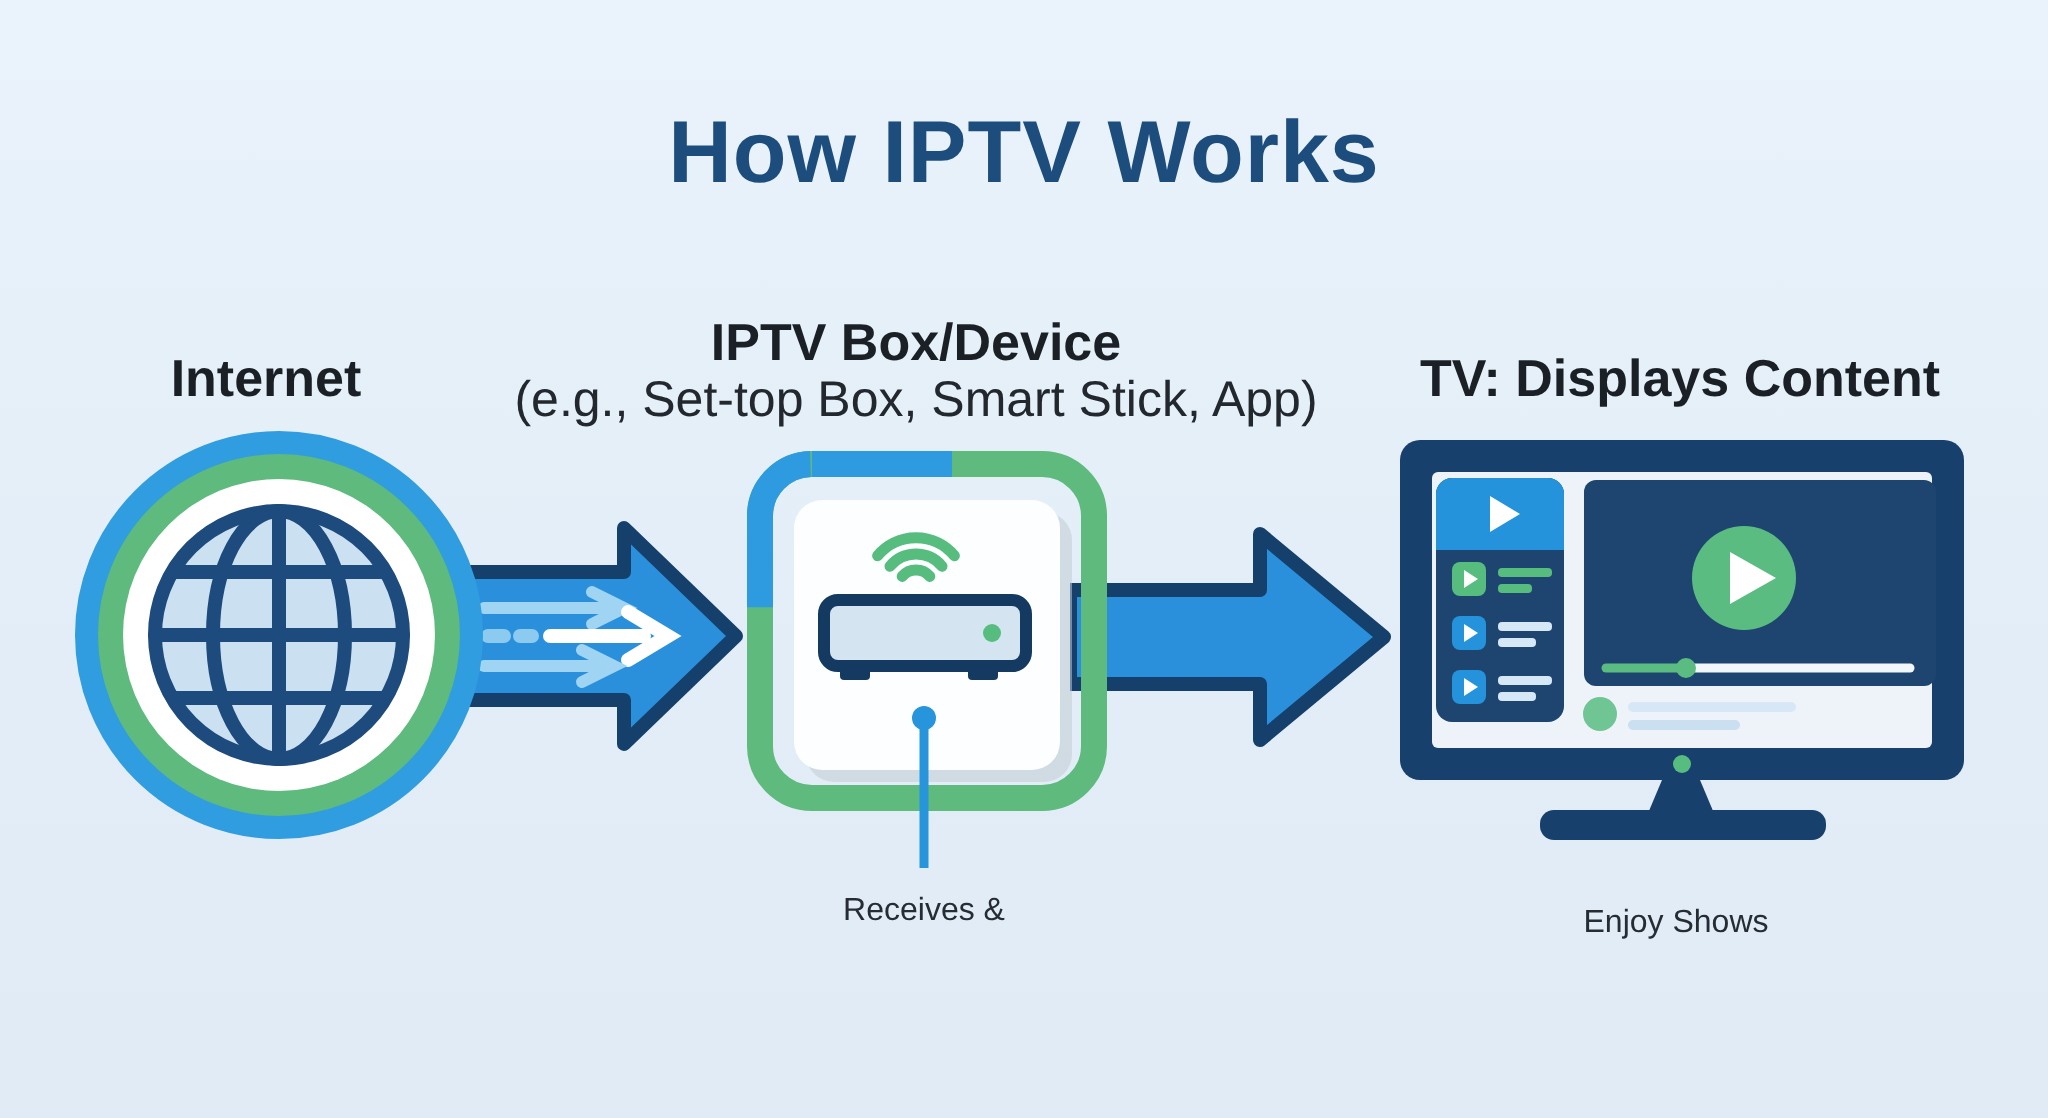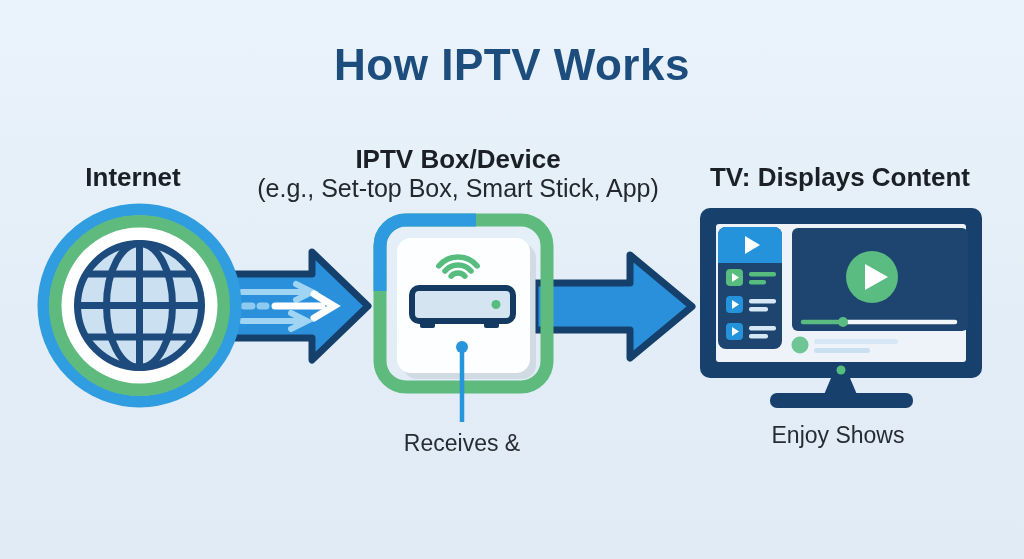--- a/index.html
+++ b/index.html
@@ -5,36 +5,36 @@
   html,body{margin:0;padding:0;}
   body{
     width:1024px;height:559px;overflow:hidden;
     font-family:"Liberation Sans","DejaVu Sans",sans-serif;
     background:#e4eef8;
   }
   .stage{
     position:relative;width:1024px;height:559px;
     background:linear-gradient(180deg,#eaf3fb 0%,#e2edf7 60%,#e0ebf6 100%);
   }
-  .abs{position:absolute;}
+  .abs{position:absolute;margin-top:12px;}
   .title{
     left:512px;top:40px;transform:translateX(-50%);
     font-size:44px;font-weight:700;color:#1d4d7d;letter-spacing:.5px;white-space:nowrap;
   }
   .step-label{
     transform:translateX(-50%);
     font-size:26px;font-weight:700;color:#1b2026;white-space:nowrap;
   }
   .step-sublabel{
     transform:translateX(-50%);
     font-size:25px;font-weight:400;color:#23282e;white-space:nowrap;
   }
   .caption{
     transform:translateX(-50%);
-    font-size:23px;font-weight:500;color:#262c33;text-align:left;line-height:29px;white-space:nowrap;
+    font-size:16px;font-weight:500;color:#262c33;text-align:left;line-height:29px;white-space:nowrap;
   }
   svg{display:block;}
   .z1{z-index:1}.z2{z-index:2}
 </style>
 </head>
 <body>
 
 <div class="stage">
 
   <div class="abs title">How IPTV Works</div>
@@ -162,17 +162,17 @@
         <circle cx="105" cy="142" r="8.5" fill="#6fc594"></circle>
         <rect x="119" y="136" width="84" height="5" rx="2.5" fill="#d6e7f5"></rect>
         <rect x="119" y="145" width="56" height="5" rx="2.5" fill="#cadfef"></rect>
       </g>
     </svg>
   </div>
 
   <div class="abs caption" style="left:462px;top:429px;">
     <div>Receives &amp;</div>
   </div>
-  <div class="abs caption" style="left:838px;top:421px;">
+  <div class="abs caption" style="left:838px;top:435px;">
     <div>Enjoy Shows</div>
   </div>
 
 </div>
 
 </body></html>

